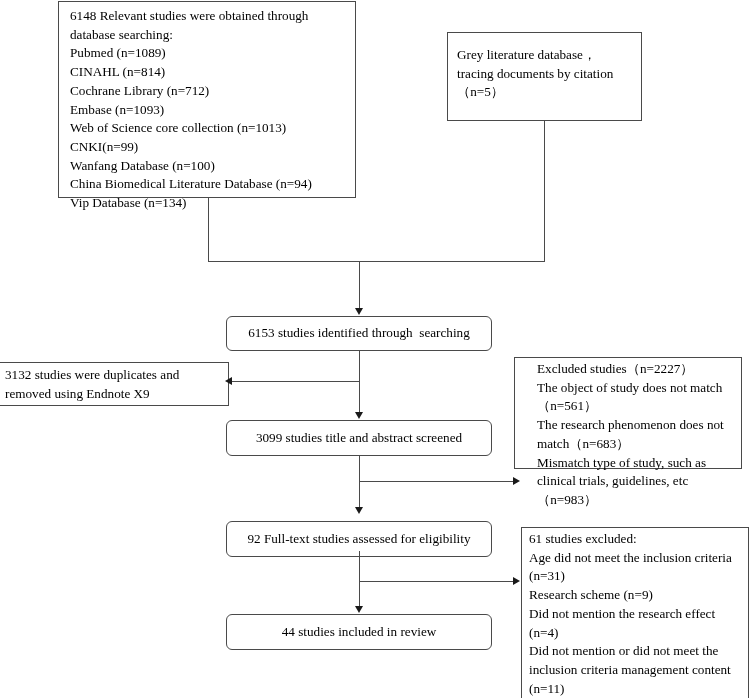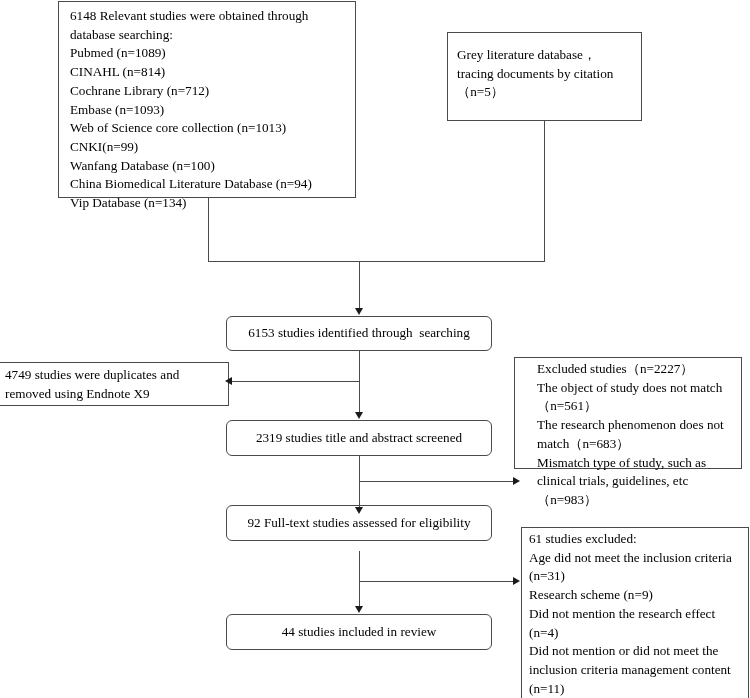--- a/index.html
+++ b/index.html
@@ -52,21 +52,21 @@
     left: 226px;
     width: 266px;
     text-align: center;
     display: flex;
     align-items: center;
     justify-content: center;
     border-radius: 6px;
   }
   #box-identified { top: 316px;  height: 35px; }
   #box-screened   { top: 420px;  height: 36px; }
-  #box-fulltext   { top: 505px;  height: 36px; justify-content: center; }
+  #box-fulltext   { top: 521px;  height: 36px; justify-content: center; }
   #box-included   { top: 614px;  height: 36px; }
 
   
   #box-duplicates {
     left: -2px;
     top: 362px;
     width: 231px;
     height: 44px;
     padding: 3px 0 0 6px;
   }
@@ -138,26 +138,26 @@
     <span class="txt">Grey literature database，
 tracing documents by citation
 （n=5）</span>
   </div>
 
   <div class="box centerbox" id="box-identified">
     <span class="txt">6153 studies identified through  searching</span>
   </div>
 
   <div class="box" id="box-duplicates">
-    <span class="txt">4749 studies were duplicates and
+    <span class="txt">3132 studies were duplicates and
 removed using Endnote X9</span>
   </div>
 
   <div class="box centerbox" id="box-screened">
-    <span class="txt">2319 studies title and abstract screened</span>
+    <span class="txt">3099 studies title and abstract screened</span>
   </div>
 
   <div class="box" id="box-excluded1">
     <span class="txt">Excluded studies（n=2227）
 The object of study does not match
 （n=561）
 The research phenomenon does not
 match（n=683）
 Mismatch type of study, such as
 clinical trials, guidelines, etc

